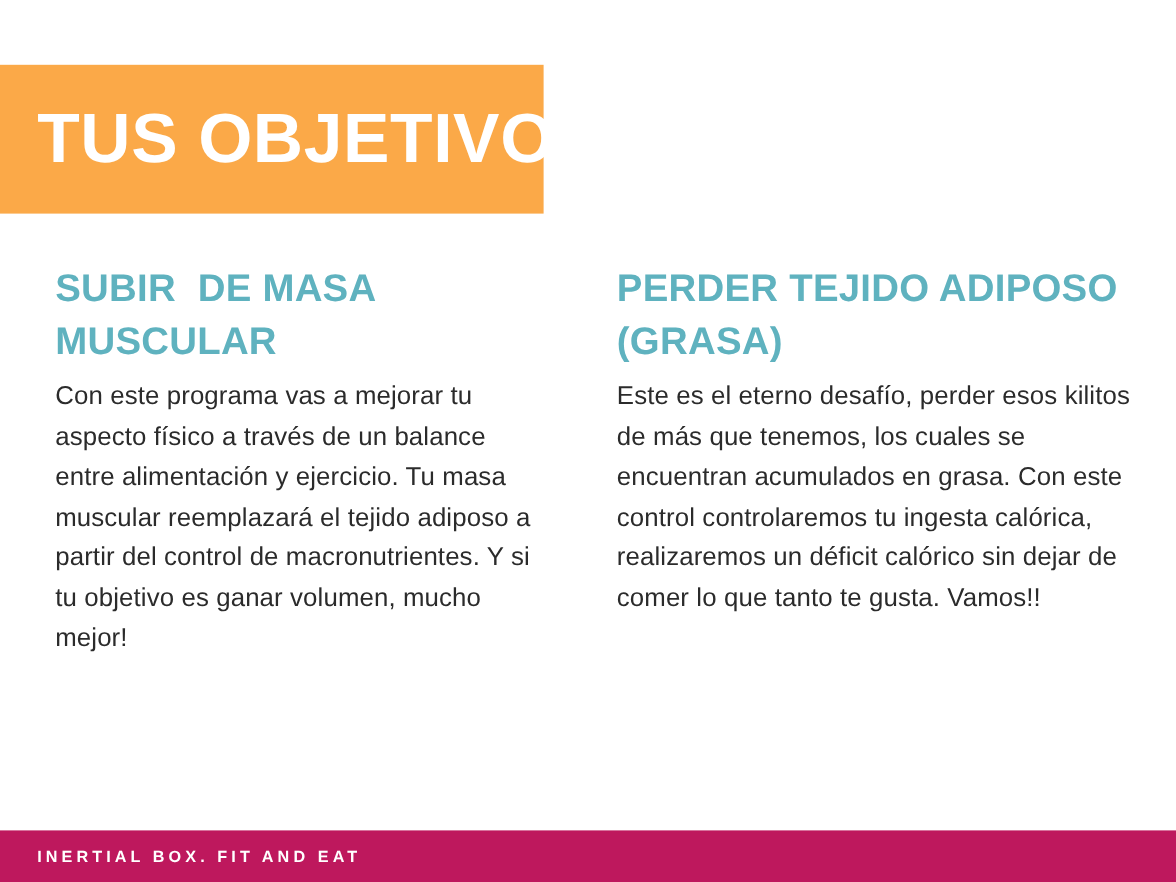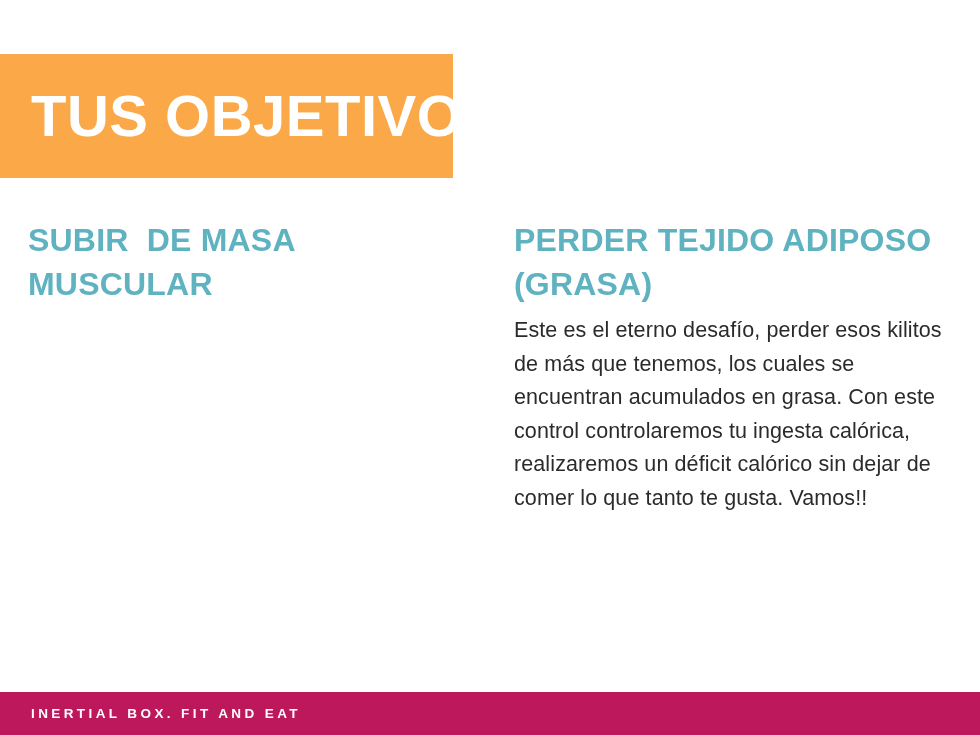--- a/index.html
+++ b/index.html
@@ -51,21 +51,21 @@
     left: 0;
     top: 218px;
     width: 980px;
     display: flex;
   }
   .col {
     box-sizing: border-box;
   }
   .col-left {
     width: 490px;
-    padding-left: 28px;
+    padding-left: 46px;
     padding-right: 45px;
   }
   .col-right {
     width: 490px;
     padding-left: 24px;
     padding-right: 29px;
   }
 
   .col-heading {
     color: #5fb2bf;
@@ -116,20 +116,22 @@
 <div class="slide">
 
   <div class="title-banner">
     <div class="title-text">TUS OBJETIVOS</div>
   </div>
 
   <div class="columns">
 
     <div class="col col-left">
       <h2 class="col-heading">SUBIR  DE MASA MUSCULAR</h2>
+      <p class="col-body">Con este programa vas a mejorar tu aspecto físico a través de un balance entre alimentación y ejercicio. Tu masa
+muscular reemplazará el tejido adiposo a partir del control de macronutrientes. Y si tu objetivo es ganar volumen, mucho mejor!</p>
     </div>
 
     <div class="col col-right">
       <h2 class="col-heading">PERDER TEJIDO ADIPOSO (GRASA)</h2>
       <p class="col-body">Este es el eterno desafío, perder esos kilitos de más que tenemos, los cuales se encuentran acumulados en grasa. Con este control controlaremos tu ingesta calórica, realizaremos un déficit calórico sin dejar de comer lo que tanto te gusta. Vamos!!</p>
     </div>
 
   </div>
 
   <div class="footer-bar">

